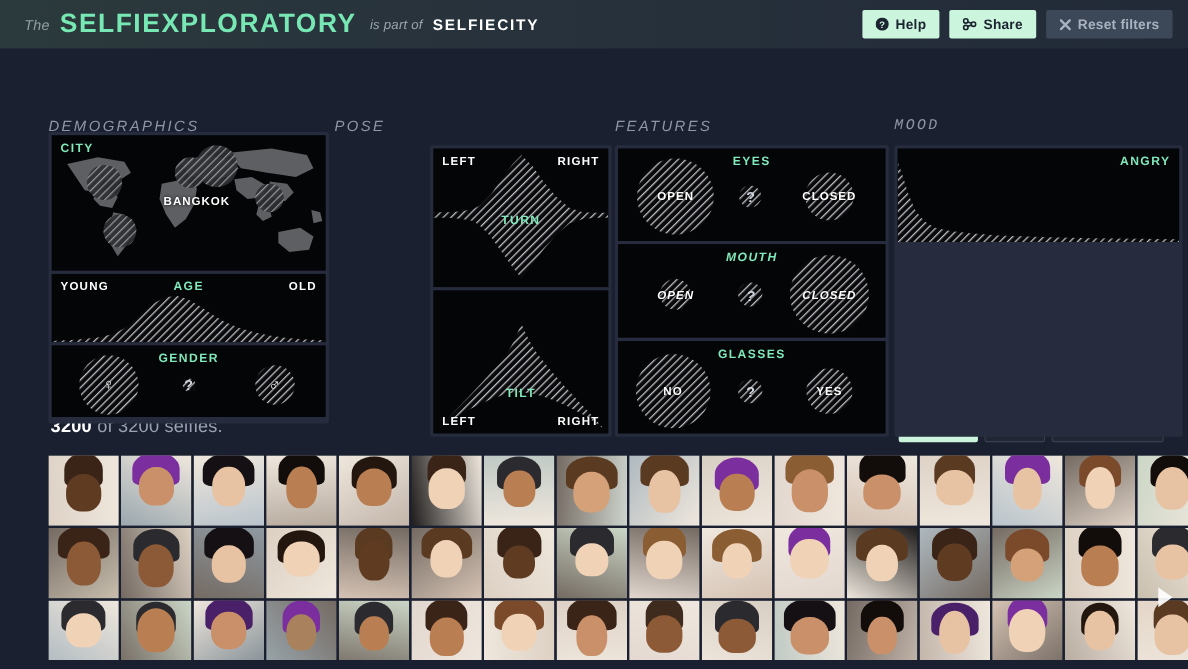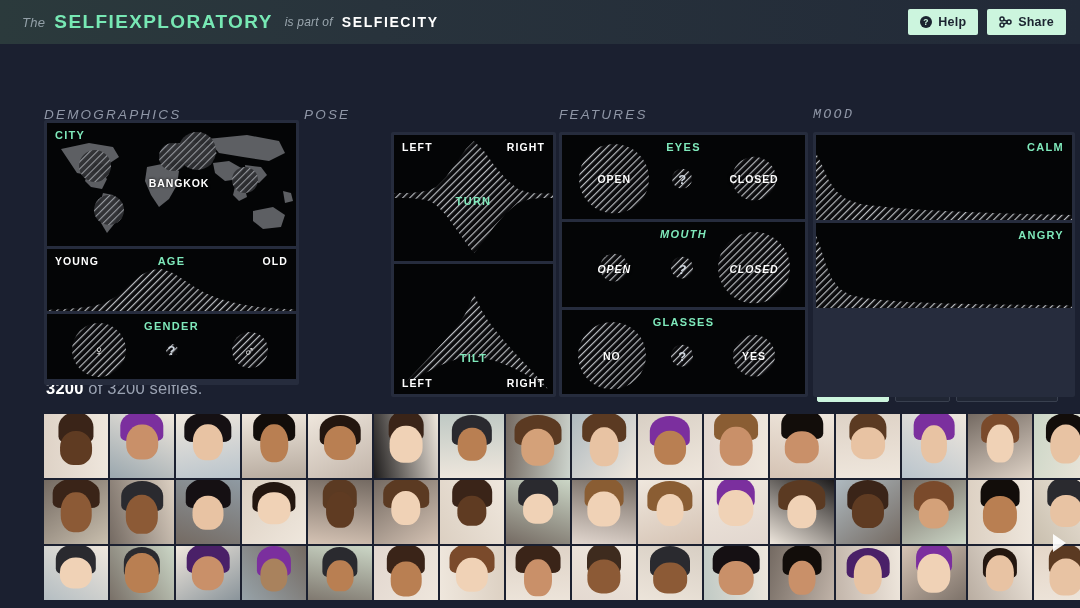--- a/index.html
+++ b/index.html
@@ -16,21 +16,21 @@
     height: 44px;
     background: linear-gradient(to right, #2b3a3c 0%, #28333c 35%, #222a38 100%);
     display: flex; align-items: center;
     padding: 0 14px 0 22px;
   }
   .brand-the {
     color: #93a0a8; font-style: italic; font-size: 13px;
     letter-spacing: .3px; margin-right: 9px;
   }
   .brand-main {
-    color: #77e8b4; font-weight: bold; font-size: 19px;
+    color: #77e8b4; font-weight: bold; font-size: 24px;
     letter-spacing: 1.4px;
   }
   .brand-partof {
     color: #9aa6ae; font-style: italic; font-size: 12px;
     letter-spacing: .2px; margin: 0 9px 0 12px;
   }
   .brand-suite {
     color: #ffffff; font-weight: bold; font-size: 14px; letter-spacing: 1.6px;
   }
   #header-actions { margin-left: auto; display: flex; align-items: center; gap: 9px; }
@@ -171,20 +171,29 @@
           <circle cx="3" cy="3" r="2"></circle>
             <circle cx="3" cy="9" r="2"></circle>
             <circle cx="10" cy="6" r="2"></circle>
           <line x1="4.7" y1="4" x2="8.3" y2="5.2"></line>
             <line x1="4.7" y1="8" x2="8.3" y2="6.8"></line>
         </svg>
       </span>
       <span>Share</span>
     </div>
 
+    <div class="hbtn dark">
+      <span>
+        <svg width="11" height="11" viewBox="0 0 11 11" stroke="#a9b3c0" stroke-width="2.1" stroke-linecap="round">
+          <line x1="1.5" y1="1.5" x2="9.5" y2="9.5"></line>
+            <line x1="9.5" y1="1.5" x2="1.5" y2="9.5"></line>
+        </svg>
+      </span>
+      <span>Reset filters</span>
+    </div>
   </div>
 </div>
 
 <div id="board">
 
   <svg width="0" height="0" style="position:absolute">
     <defs>
       <pattern id="hatch" width="5" height="5" patternTransform="rotate(45)" patternUnits="userSpaceOnUse">
         <rect width="5" height="5" fill="#0a0a0c"></rect>
         <line x1="0" y1="0" x2="0" y2="5" stroke="#b9bcc0" stroke-width="2.4"></line>
@@ -322,27 +331,20 @@
       </svg>
       <div class="panel-label lab-tc">GLASSES</div>
       <div class="blob-label" style="left:20.5%; top:55%;">NO</div>
       <div class="qmark" style="left:49.5%; top:55%;">?</div>
       <div class="blob-label" style="left:79%; top:55%;">YES</div>
     </div>
   </div>
 
   <div class="group" style="left:813px; top:88px; width:262px; height:265px;">
 
-    <div class="panel" style="height:85px;">
-      <svg class="viz" viewBox="0 0 256 85" preserveAspectRatio="none">
-        <rect width="256" height="85" fill="#040506"></rect>
-        <path d="M0 18 L6 30 L12 44 L20 56 L30 64 L44 69 L60 71 L80 73 L110 75 L150 77 L190 78.5 L230 79.5 L256 80 L256 85 L0 85 Z" fill="url(#hatch)"></path>
-      </svg>
-      <div class="panel-label lab-tr">CALM</div>
-    </div>
 
     <div class="panel" style="height:85px;">
       <svg class="viz" viewBox="0 0 256 85" preserveAspectRatio="none">
         <rect width="256" height="85" fill="#040506"></rect>
         <path d="M0 12 L5 26 L10 42 L16 56 L24 66 L34 72 L48 75 L66 77 L92 79 L130 80.5 L176 81.5 L220 82 L256 82.5 L256 85 L0 85 Z" fill="url(#hatch)"></path>
       </svg>
       <div class="panel-label lab-tr">ANGRY</div>
     </div>
 
   </div>

